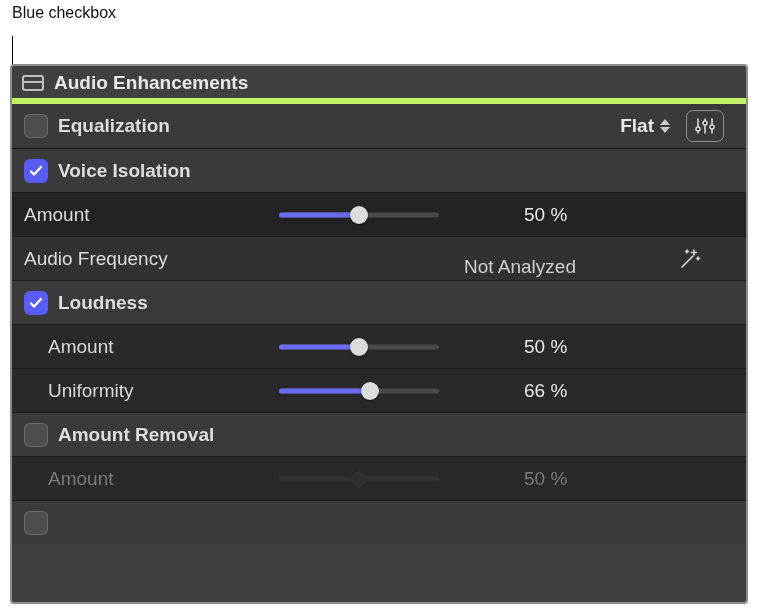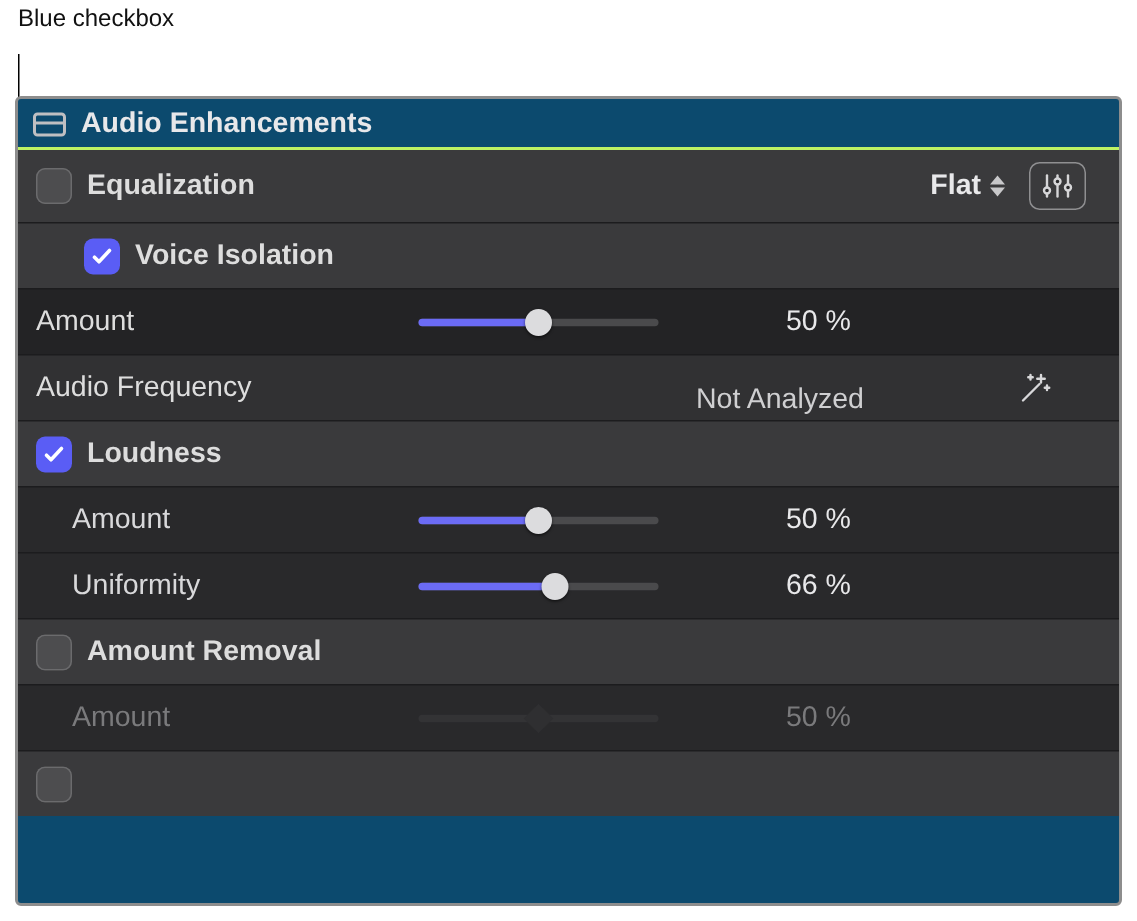--- a/index.html
+++ b/index.html
@@ -14,21 +14,21 @@
   .callout-line {
     position: absolute;
     left: 12px; top: 36px;
     width: 1px; height: 123px;
     background: #000;
   }
   .panel {
     position: absolute;
     left: 10px; top: 64px;
     width: 738px; height: 540px;
-    background: #0c4a6e;
+    background: #404040;
     border: 2px solid #8d8d8d;
     border-radius: 4px;
     overflow: hidden;
     color: #ddd;
   }
   .section-title {
     display: flex; align-items: center;
     padding: 6px 10px 4px 10px;
     font-size: 19px; font-weight: 600;
     color: #e8e8ea;
@@ -49,21 +49,21 @@
     display: flex; align-items: center;
     height: 44px;
     padding: 0 12px;
     font-size: 19px;
     border-top: 1px solid #1c1c1e;
   }
   .row.header { background: #3a3a3c; font-weight: 550; }
   .row.darker { background: #232325; }
   .row.param  { background: #29292b; }
   .row.bright { background: #313133; }
-  .row.topborder { border-top: 2px solid #bef264; }
+  .row.topborder { border-top: 6px solid #bef264; }
   .label { flex: 0 0 250px; display: flex; align-items: center; }
   .param .label { padding-left: 24px; color: #d8d8da; font-weight: 400; }
   .disabled { color: #7a7a7c !important; }
   .slider-zone { flex: 0 0 170px; display: flex; align-items: center; justify-content: center; }
   .value-zone { flex: 1; display: flex; align-items: center; justify-content: flex-start; padding-left: 80px; color: #e8e8ea; }
   .tail-zone { flex: 0 0 90px; display: flex; align-items: center; justify-content: center; }
   .checkbox {
     width: 24px; height: 24px;
     border-radius: 6px;
     margin-right: 10px;
@@ -181,21 +181,21 @@
             <circle cx="11" cy="6" r="2" fill="#2b2b2d"></circle>
           <line x1="18" y1="2" x2="18" y2="16"></line>
             <circle cx="18" cy="10" r="2" fill="#2b2b2d"></circle>
         </g>
       </svg>
     </div>
     <div style="width:10px;"></div>
   </div>
 
   <div class="row header">
-    <div class="label" style="flex:1;margin-left:32px;">
+    <div class="label" style="flex:1;">
       <span class="checkbox checked">
         <svg width="16" height="16" viewBox="0 0 16 16">
             <path d="M3 8.5l3 3L13 4" stroke="#fff" stroke-width="2.4" fill="none" stroke-linecap="round" stroke-linejoin="round"></path>
           </svg>
       </span>
       <span>Voice Isolation</span>
     </div>
   </div>
 
   <div class="row darker">

